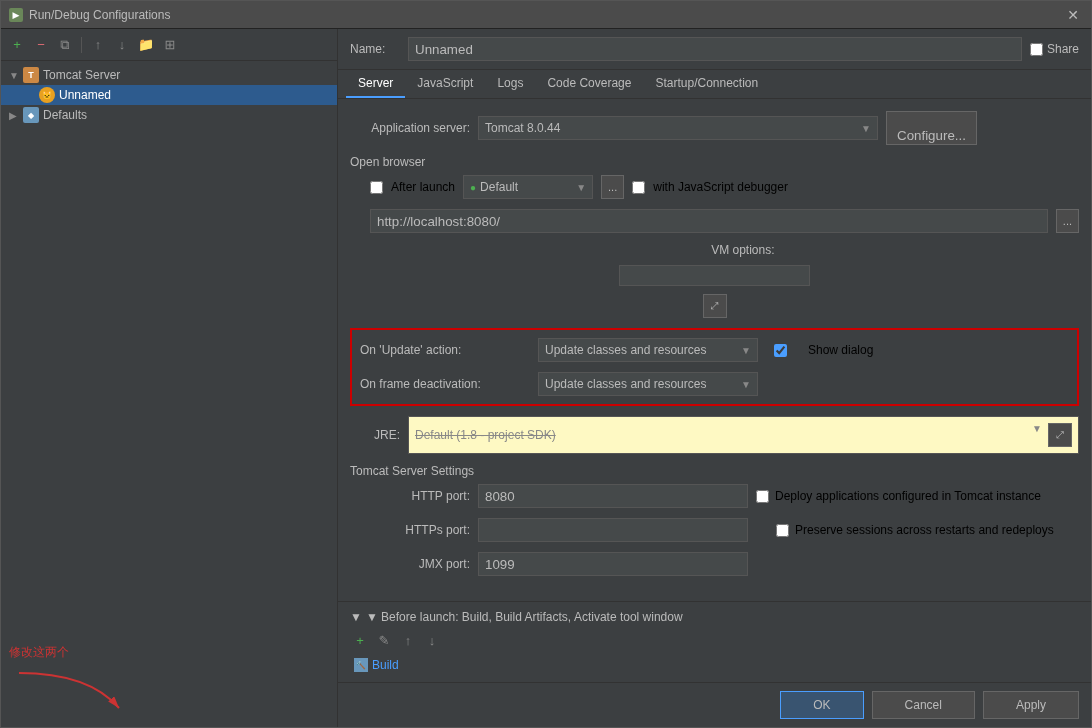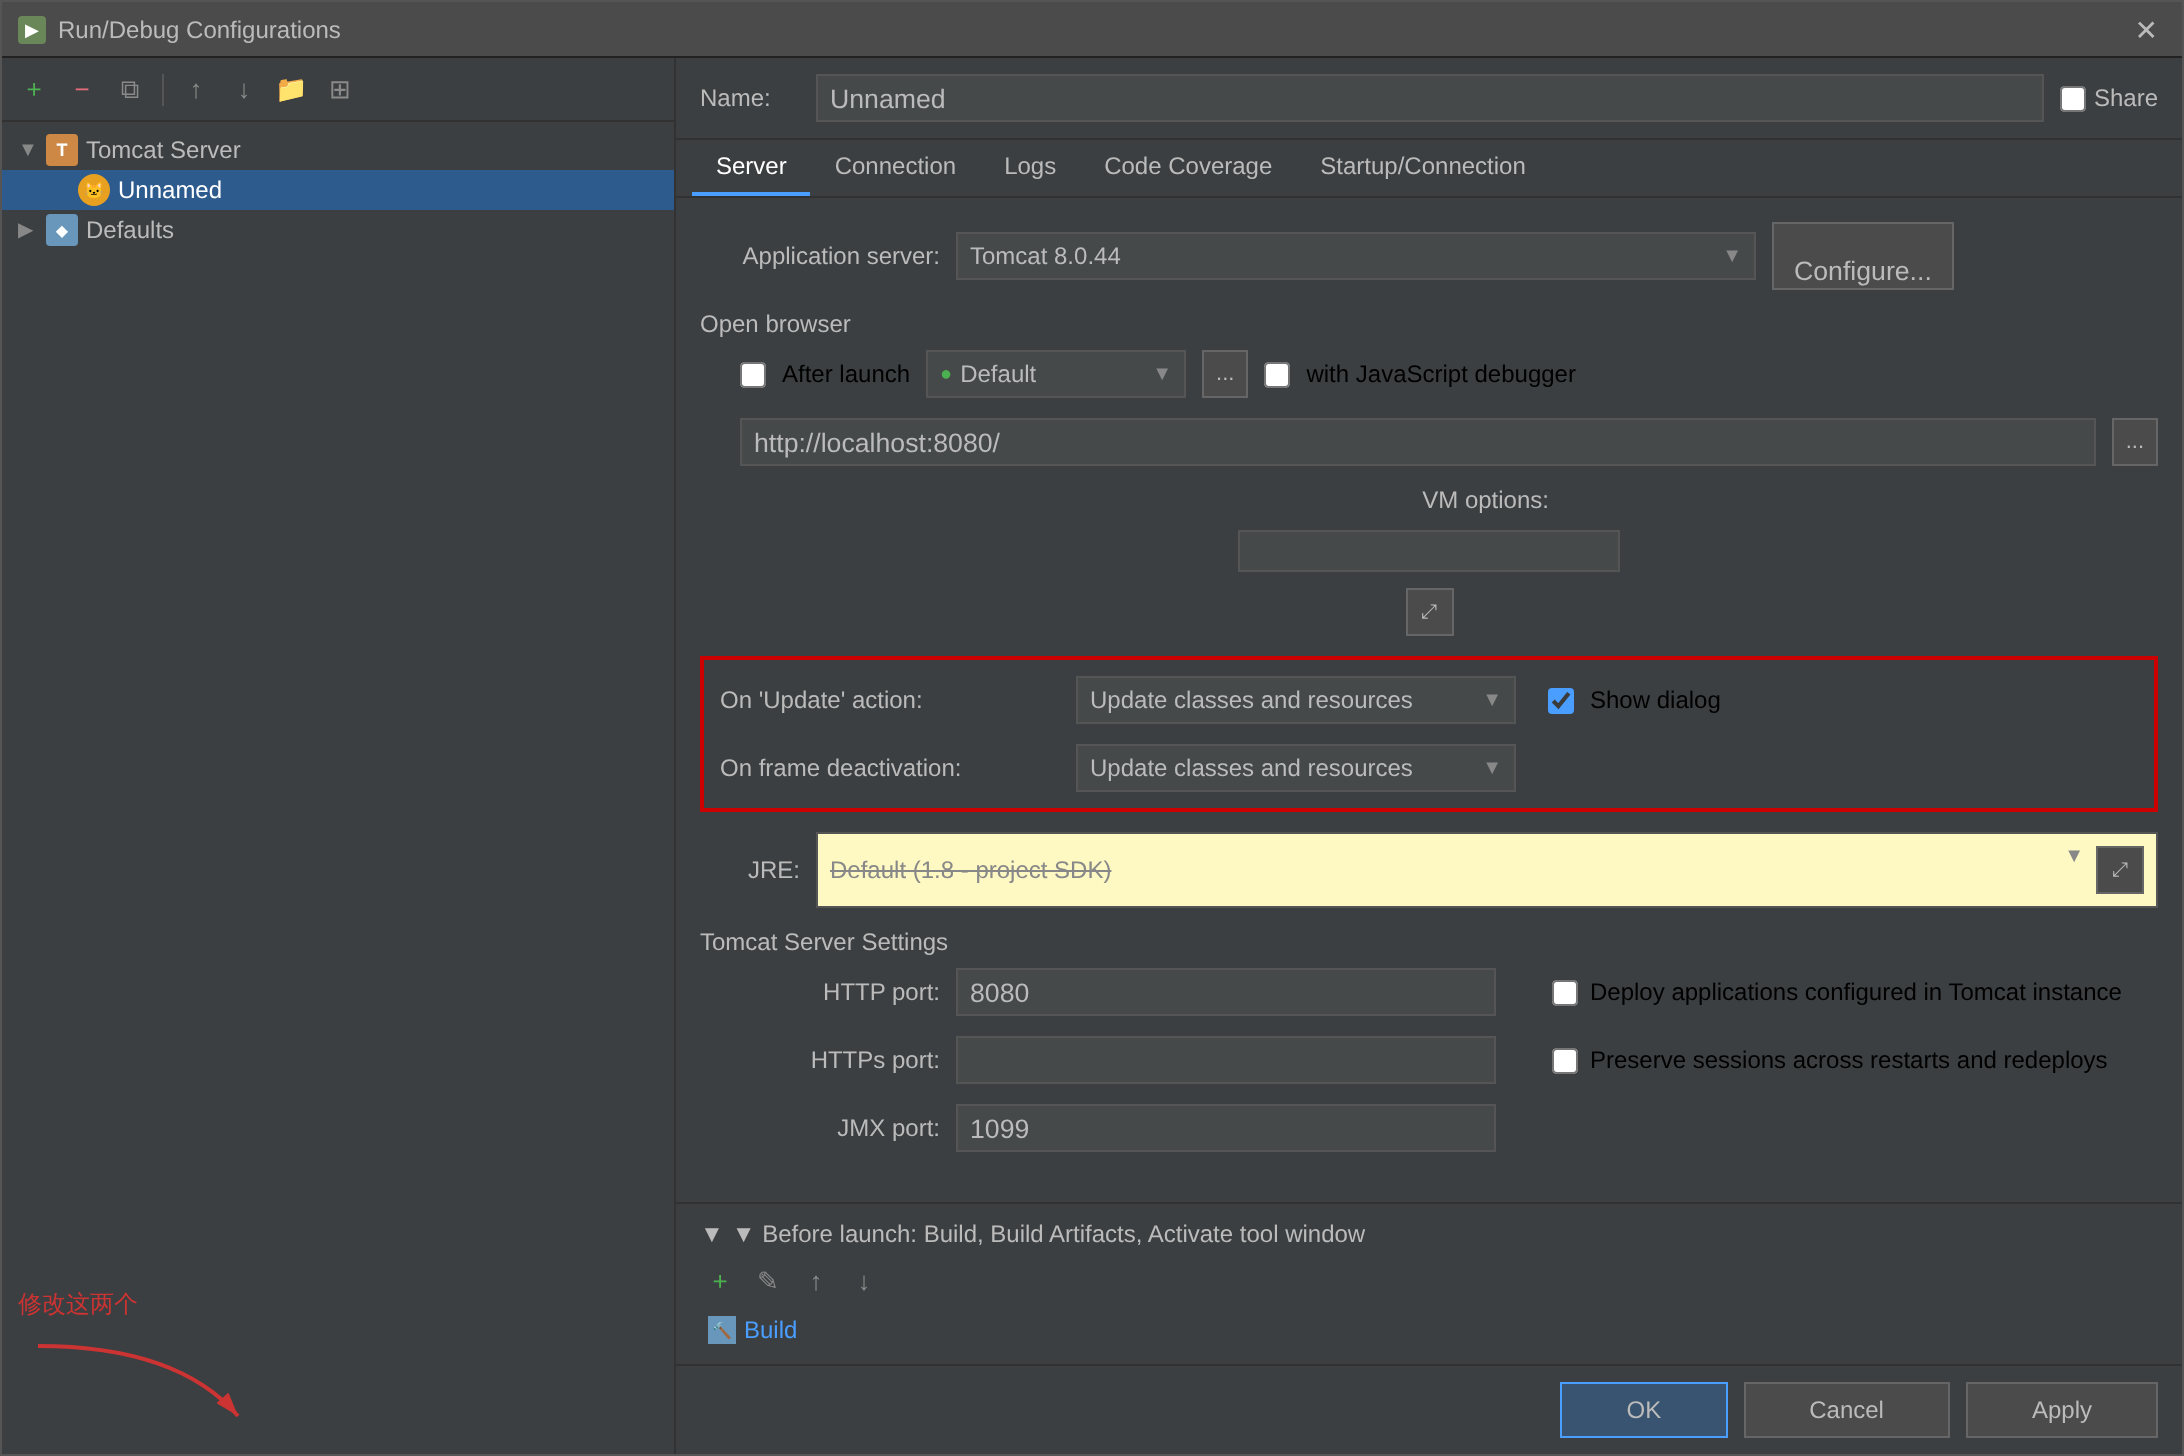--- a/index.html
+++ b/index.html
@@ -526,21 +526,21 @@
         <span class="name-label">Name:</span>
         <input class="name-input" type="text" value="Unnamed" style="">
         <div class="share-row">
           <input type="checkbox" style="">
           <span>Share</span>
         </div>
       </div>
 
       <div class="tabs">
         <div class="tab active">Server</div>
-        <div class="tab">Connection</div>
+        <div class="tab">JavaScript</div>
         <div class="tab">Logs</div>
         <div class="tab">Code Coverage</div>
         <div class="tab">Startup/Connection</div>
       </div>
 
       <div class="tab-content">
 
         <div class="form-row">
           <span class="form-label">Application server:</span>
           <div class="combo-box combo-wide">
@@ -581,21 +581,21 @@
         </div>
 
         <div class="highlight-box">
 
           <div class="form-row">
             <span style="color:#bbb; min-width:170px;">On 'Update' action:</span>
             <div class="combo-box" style="min-width:220px;">
               <span>Update classes and resources</span>
               <span class="combo-arrow">▼</span>
             </div>
-            <div style="display:flex;align-items:center;gap:8px;margin-left:8px;">
+            <div style="display:flex;align-items:center;gap:21px;margin-left:8px;">
               <input type="checkbox" checked="" style="">
               <span>Show dialog</span>
             </div>
           </div>
 
           <div class="form-row" style="margin-bottom:0;">
             <span style="color:#bbb; min-width:170px;">On frame deactivation:</span>
             <div class="combo-box" style="min-width:220px;">
               <span>Update classes and resources</span>
               <span class="combo-arrow">▼</span>
@@ -613,21 +613,21 @@
             </div>
           </div>
         </div>
 
         <div>
           <div class="section-title">Tomcat Server Settings</div>
 
           <div class="form-row">
             <span class="form-label">HTTP port:</span>
             <input class="port-input" type="text" value="8080" style="">
-            <div style="display:flex;align-items:center;gap:6px;margin-left:20px;">
+            <div style="display:flex;align-items:center;gap:6px;">
               <input type="checkbox" style="">
               <span>Deploy applications configured in Tomcat instance</span>
             </div>
           </div>
 
           <div class="form-row">
             <span class="form-label">HTTPs port:</span>
             <input class="port-input" type="text" value="" style="">
             <div style="display:flex;align-items:center;gap:6px;margin-left:20px;">
               <input type="checkbox" style="">

